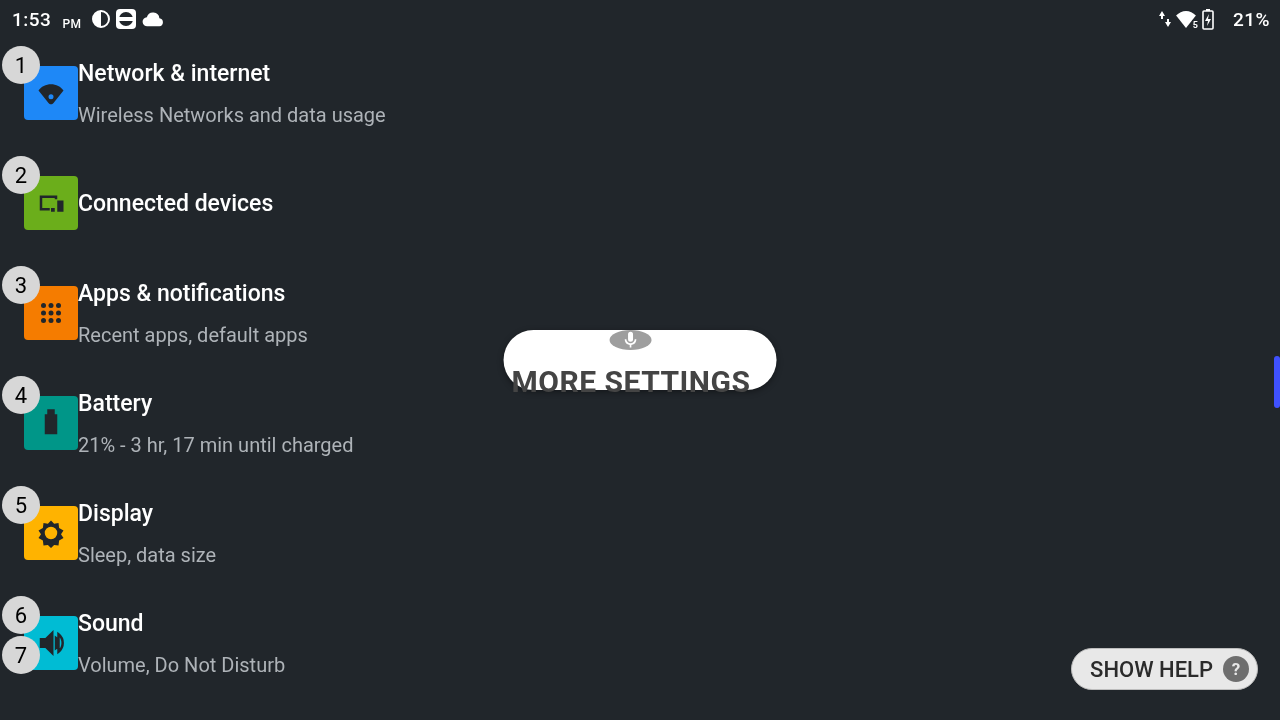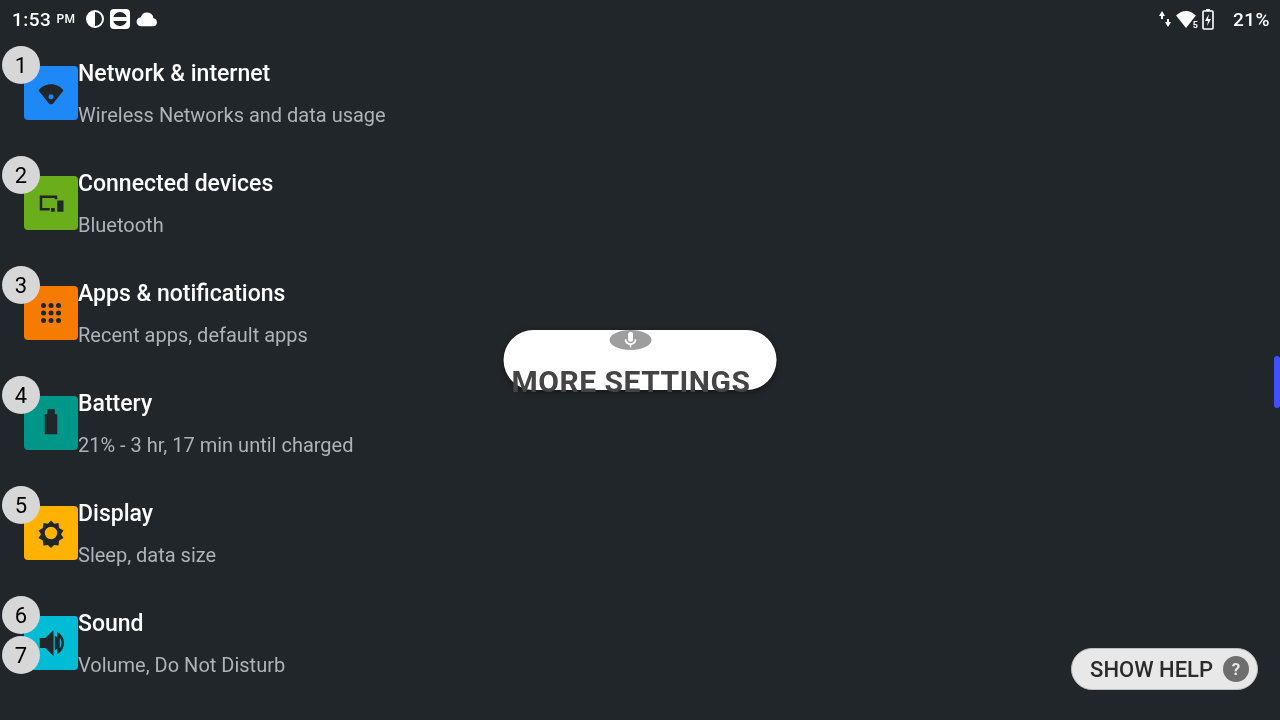--- a/index.html
+++ b/index.html
@@ -1,20 +1,20 @@
 <!DOCTYPE html>
 <html><head>
 <meta charset="utf-8">
 <style>
   * { box-sizing: border-box; margin: 0; padding: 0; }
   html, body { width: 1280px; height: 720px; background: #21262b; color: #fff; font-family: Roboto, "Segoe UI", Arial, sans-serif; overflow: hidden; position: relative; }
 
   
   .status-bar { position: absolute; top: 0; left: 0; right: 0; height: 38px; display: flex; align-items: center; padding: 0 10px 0 12px; font-weight: 500; }
-  .status-left { display: flex; align-items: center; gap: 2px; }
+  .status-left { display: flex; align-items: flex-end; gap: 8px; }
   .status-time { font-size: 19px; letter-spacing: .5px; }
   .status-ampm { font-size: 12px; margin-left: 3px; letter-spacing: .5px; }
   .status-left-icons { display: flex; align-items: center; margin-left: 10px; gap: 6px; }
   .status-right { margin-left: auto; display: flex; align-items: center; gap: 4px; }
   .status-pct { font-size: 19px; margin-left: 14px; letter-spacing: .5px; }
 
   
   .ic { display: inline-flex; align-items: center; justify-content: center; }
   .ic-contrast { width: 18px; height: 18px; border-radius: 50%; background: linear-gradient(90deg,#fff 50%,#21262b 50%); border:2px solid #fff; }
   .ic-teamviewer { width: 20px; height: 20px; border-radius: 4px; background:#fff; position:relative; }
@@ -110,21 +110,20 @@
 
   <div class="row">
     <span class="badge">2</span>
     <span class="tile c-green">
       <svg viewBox="0 0 24 24">
           <path d="M3 6h14v3h-2V8H5v8h6v2H3zM17 10h5v9h-5zM12 16h3v3h-3z"></path>
         </svg>
     </span>
     <div class="txt">
       <span class="title">Connected devices</span>
-      <span class="sub">Bluetooth</span>
     </div>
   </div>
 
   <div class="row">
     <span class="badge">3</span>
     <span class="tile c-orange">
       <svg viewBox="0 0 24 24">
           <circle cx="6" cy="6" r="2"></circle>
           <circle cx="12" cy="6" r="2"></circle>
           <circle cx="18" cy="6" r="2"></circle>

